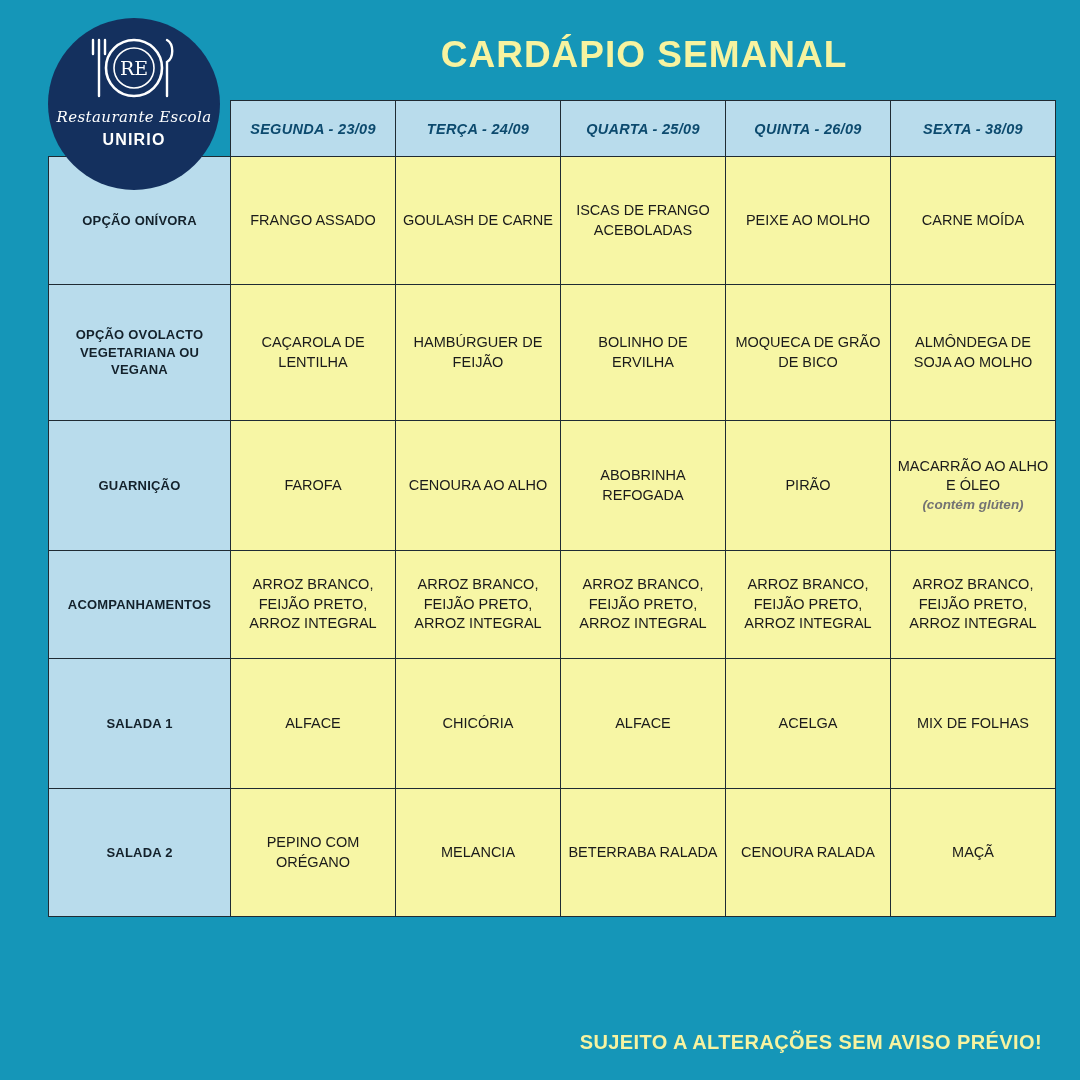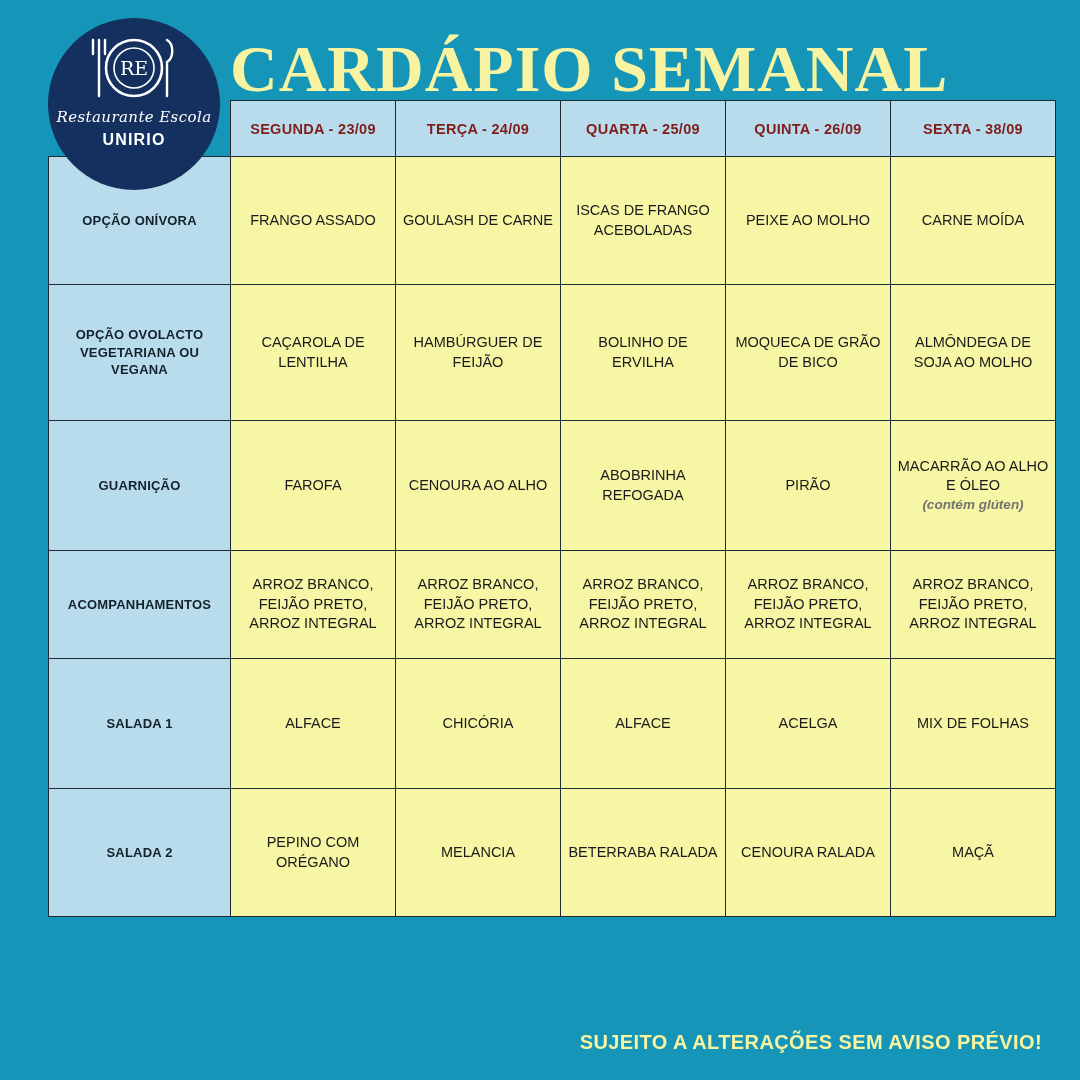--- a/index.html
+++ b/index.html
@@ -60,26 +60,26 @@
     letter-spacing: 1.2px;
     margin-top: 5px;
   }
 
   
   .title {
     position: absolute;
     left: 230px;
     top: 36px;
     width: 828px;
+    text-align: center;
     color: #f7f3a0;
-    font-size: 66px;
+    font-size: 37px;
     font-weight: bold;
     letter-spacing: 1px;
     line-height: 1;
-    font-family: Liberation Serif, serif;
   }
 
   
   .menu-table {
     position: absolute;
     left: 48px;
     top: 100px;
     width: 1008px;
     border-collapse: collapse;
     table-layout: fixed;
@@ -91,25 +91,26 @@
     padding: 6px 6px;
     box-sizing: border-box;
   }
   .corner-cell {
     background: transparent;
     border: none !important;
     width: 182px;
   }
   .day-head {
     background: #b9dcec;
-    color: #7f1d1d;
+    color: #0c4a6e;
     font-size: 14.5px;
     font-weight: bold;
     letter-spacing: 0.3px;
     height: 56px;
+    font-style: italic;
   }
   .row-label {
     background: #b9dcec;
     color: #13212b;
     font-size: 13px;
     font-weight: bold;
     letter-spacing: 0.2px;
     line-height: 1.35;
     width: 182px;
   }

